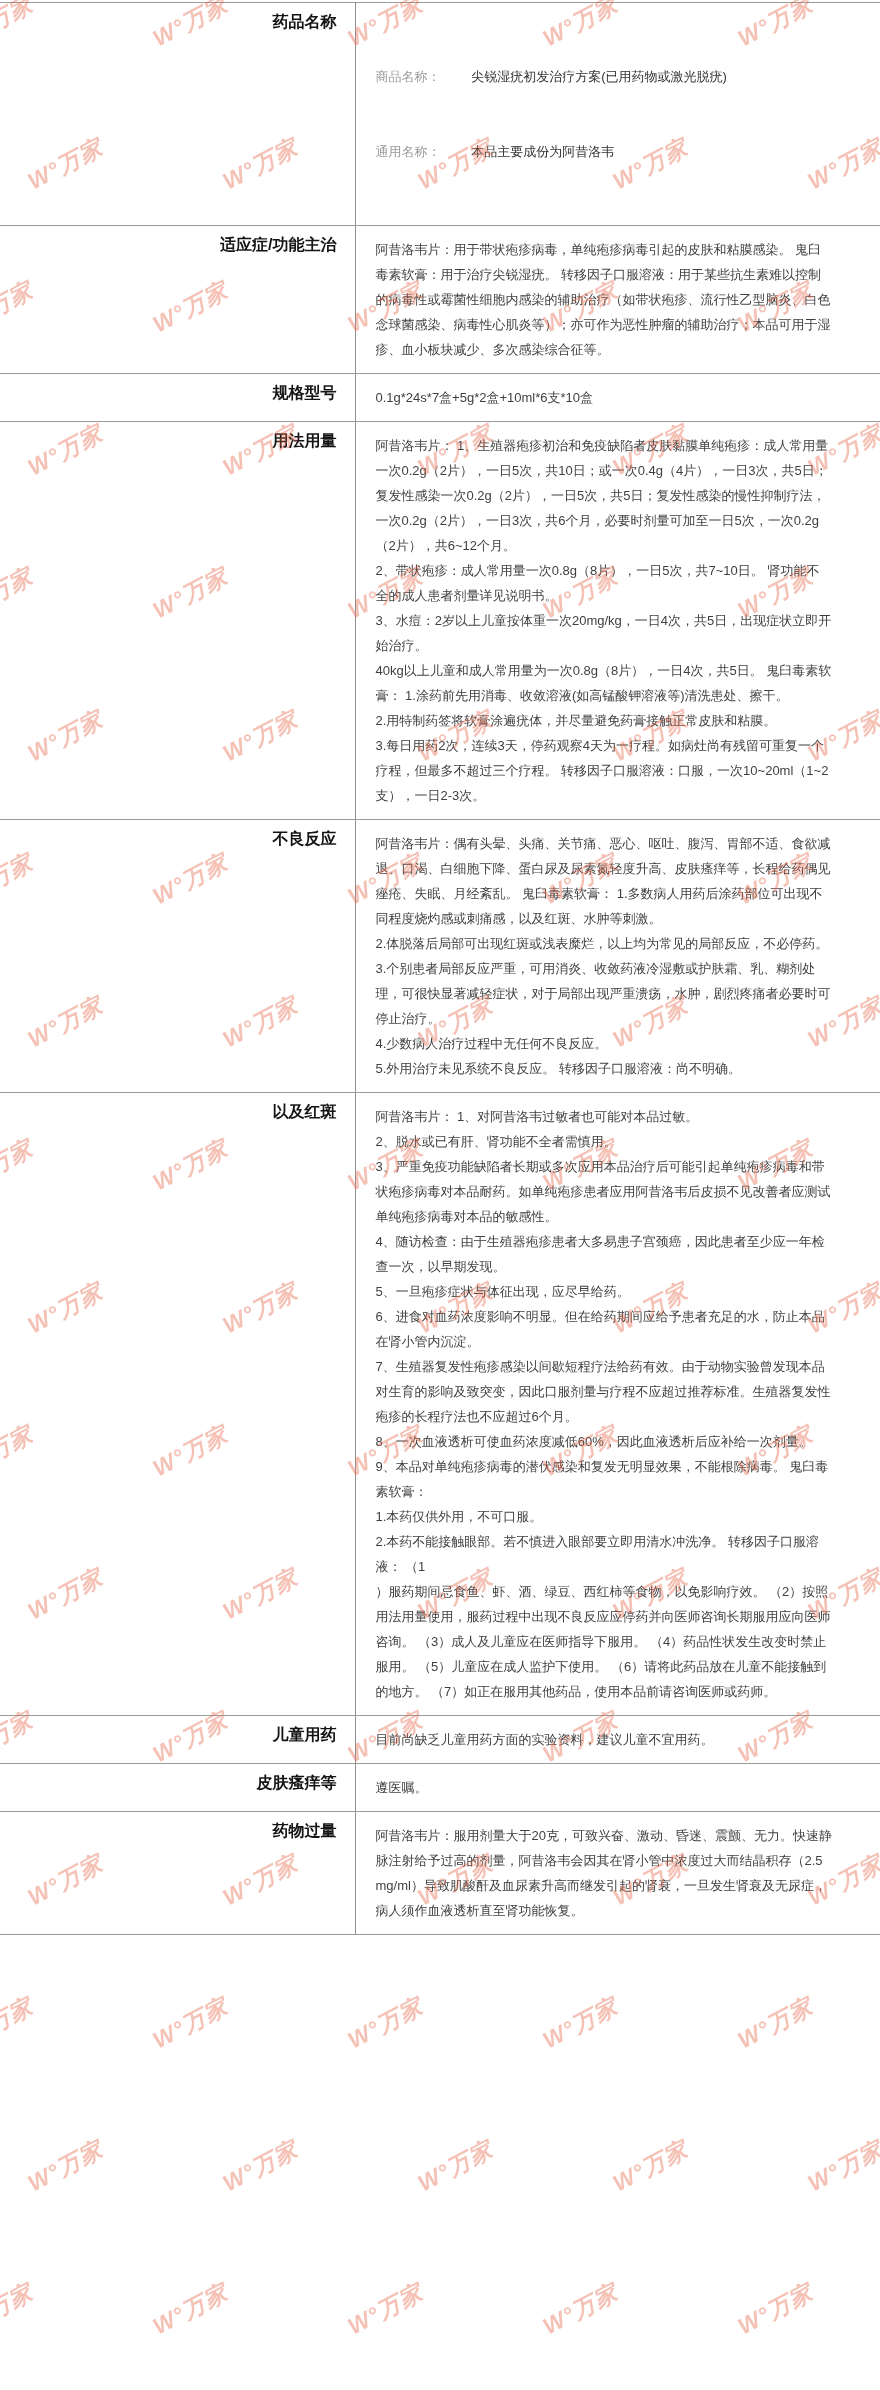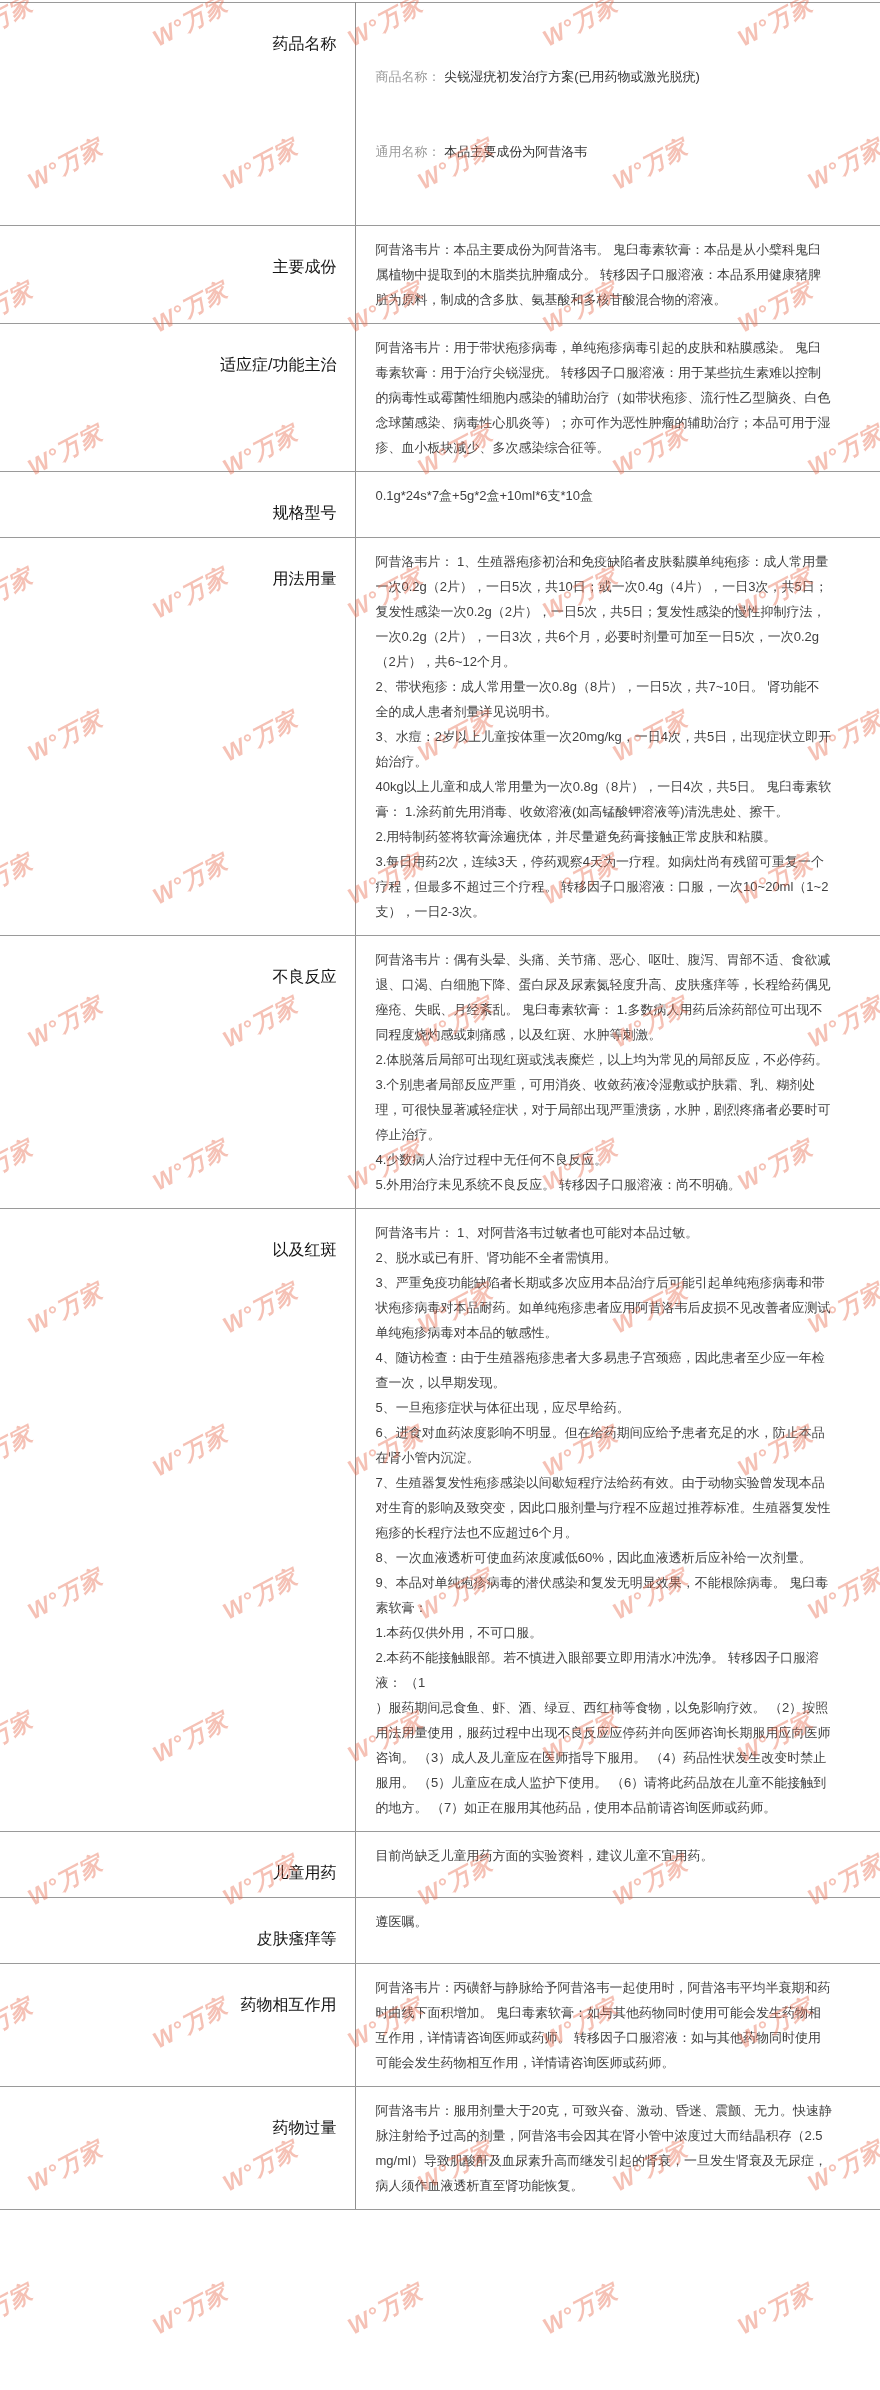--- a/index.html
+++ b/index.html
@@ -6,37 +6,37 @@
   body{
     width:880px;min-height:2390px;background:#ffffff;position:relative;overflow:hidden;
     font-family:"Liberation Sans","DejaVu Sans",sans-serif;
   }
   table.drug{
     width:880px;border-collapse:collapse;margin-top:2px;table-layout:fixed;
   }
   table.drug tr{vertical-align:top;}
   td.lbl{
     box-sizing:border-box;width:355px;
-    padding:29px 18px 13px 219px;
-    text-align:right;font-weight:normal;font-size:16px;line-height:23px;color:#141414;
+    padding:7px 18px 13px 219px;
+    text-align:right;font-weight:bold;font-size:16px;line-height:23px;color:#141414;
     border-right:1px solid #8f8f8f;border-bottom:1px solid #9a9a9a;
     vertical-align:top;
   }
   td.val{
     box-sizing:border-box;
     padding:11px 48px 11px 20px;
     font-size:13px;line-height:25px;color:#3f3f3f;
     border-bottom:1px solid #9a9a9a;
     vertical-align:top;
     white-space:pre-wrap;word-break:break-all;
   }
   table.drug{border-top:1px solid #9a9a9a;}
   .kv{white-space:pre-wrap;}
   .kv .k{color:#9b9b9b;}
-  .kv .v{color:#333;}
+  .kv .v{color:#333;margin-left:27px;}
   #wm-layer{
     position:absolute;left:0;top:0;width:880px;height:2390px;
     pointer-events:none;z-index:3;overflow:hidden;
   }
   .wm{
     position:absolute;
     font-weight:bold;font-size:23px;font-style:italic;letter-spacing:1px;
     transform:rotate(-28deg);
     white-space:nowrap;
   }
@@ -45,24 +45,20 @@
 <body>
 
 <table class="drug">
   <tbody>
       <tr>
     <td class="lbl">药品名称</td>
     <td class="val">
       <div class="kv"><span class="k">商品名称： </span><span class="v">尖锐湿疣初发治疗方案(已用药物或激光脱疣)</span></div>
       <div class="kv"><span class="k">通用名称： </span><span class="v">本品主要成份为阿昔洛韦</span></div>
     </td>
-  </tr>
-  <tr>
-    <td class="lbl">主要成份</td>
-    <td class="val">阿昔洛韦片：本品主要成份为阿昔洛韦。 鬼臼毒素软膏：本品是从小檗科鬼臼属植物中提取到的木脂类抗肿瘤成分。 转移因子口服溶液：本品系用健康猪脾脏为原料，制成的含多肽、氨基酸和多核苷酸混合物的溶液。</td>
   </tr>
   <tr>
     <td class="lbl">适应症/功能主治</td>
     <td class="val">阿昔洛韦片：用于带状疱疹病毒，单纯疱疹病毒引起的皮肤和粘膜感染。 鬼臼毒素软膏：用于治疗尖锐湿疣。 转移因子口服溶液：用于某些抗生素难以控制的病毒性或霉菌性细胞内感染的辅助治疗（如带状疱疹、流行性乙型脑炎、白色念球菌感染、病毒性心肌炎等）；亦可作为恶性肿瘤的辅助治疗；本品可用于湿疹、血小板块减少、多次感染综合征等。</td>
   </tr>
   <tr>
     <td class="lbl">规格型号</td>
     <td class="val">0.1g*24s*7盒+5g*2盒+10ml*6支*10盒</td>
   </tr>
   <tr>
@@ -97,24 +93,20 @@
 2.本药不能接触眼部。若不慎进入眼部要立即用清水冲洗净。 转移因子口服溶液： （1
 ）服药期间忌食鱼、虾、酒、绿豆、西红柿等食物，以免影响疗效。 （2）按照用法用量使用，服药过程中出现不良反应应停药并向医师咨询长期服用应向医师咨询。 （3）成人及儿童应在医师指导下服用。 （4）药品性状发生改变时禁止服用。 （5）儿童应在成人监护下使用。 （6）请将此药品放在儿童不能接触到的地方。 （7）如正在服用其他药品，使用本品前请咨询医师或药师。</td>
   </tr>
   <tr>
     <td class="lbl">儿童用药</td>
     <td class="val">目前尚缺乏儿童用药方面的实验资料，建议儿童不宜用药。</td>
   </tr>
   <tr>
     <td class="lbl">皮肤瘙痒等</td>
     <td class="val">遵医嘱。</td>
-  </tr>
-  <tr>
-    <td class="lbl">药物相互作用</td>
-    <td class="val">阿昔洛韦片：丙磺舒与静脉给予阿昔洛韦一起使用时，阿昔洛韦平均半衰期和药时曲线下面积增加。 鬼臼毒素软膏：如与其他药物同时使用可能会发生药物相互作用，详情请咨询医师或药师。 转移因子口服溶液：如与其他药物同时使用可能会发生药物相互作用，详情请咨询医师或药师。</td>
   </tr>
   <tr>
     <td class="lbl">药物过量</td>
     <td class="val">阿昔洛韦片：服用剂量大于20克，可致兴奋、激动、昏迷、震颤、无力。快速静脉注射给予过高的剂量，阿昔洛韦会因其在肾小管中浓度过大而结晶积存（2.5mg/ml）导致肌酸酐及血尿素升高而继发引起的肾衰，一旦发生肾衰及无尿症，病人须作血液透析直至肾功能恢复。</td>
   </tr>
 
 </tbody>
   </table>
 
 <div id="wm-layer">

